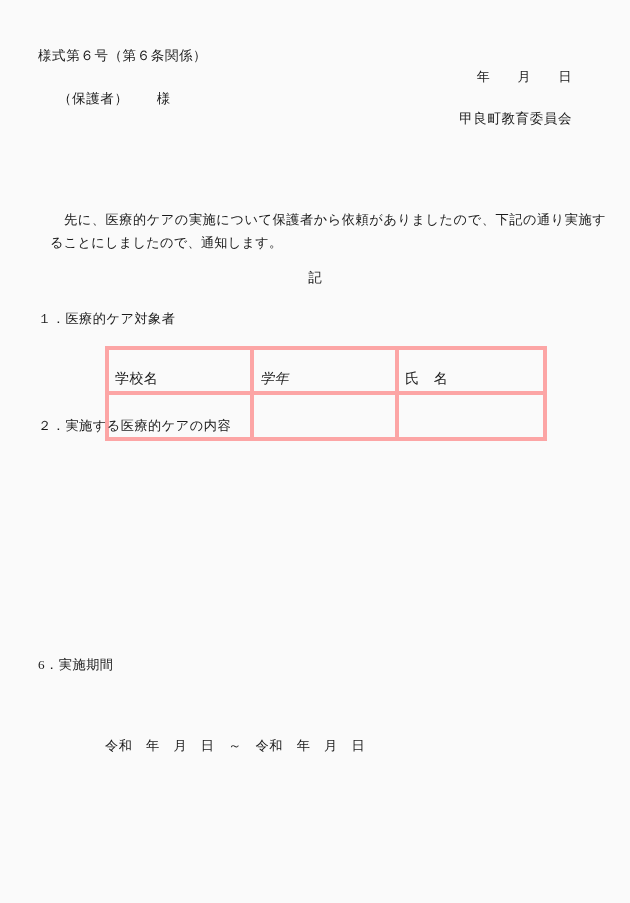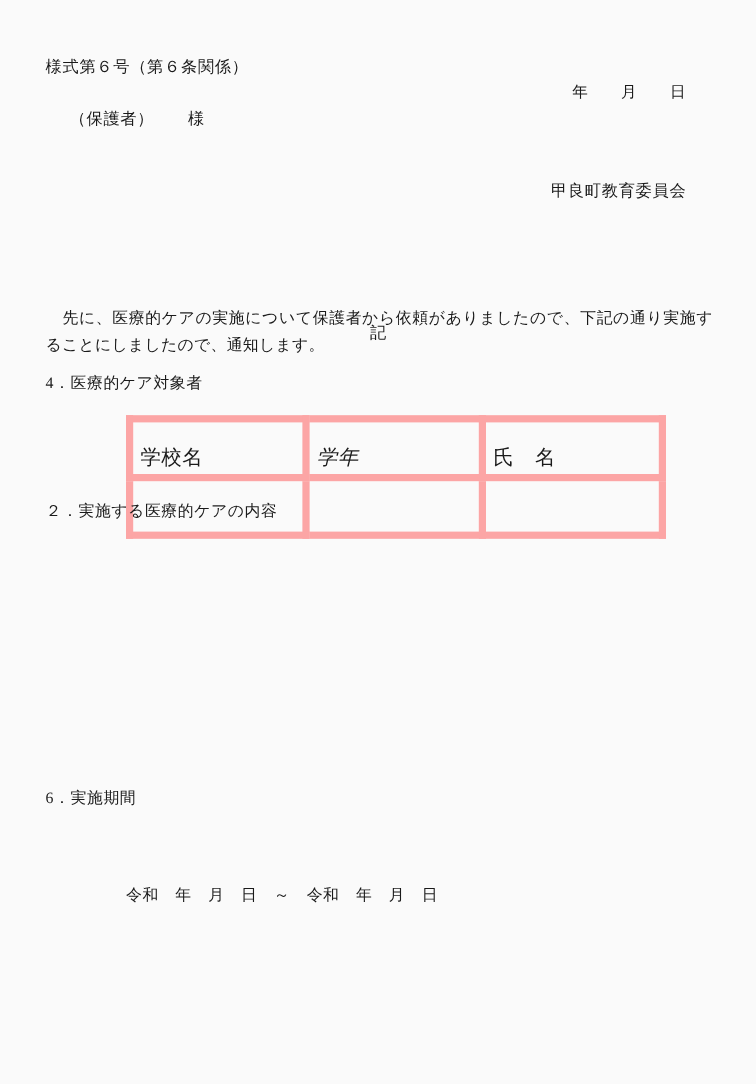--- a/index.html
+++ b/index.html
@@ -52,47 +52,45 @@
   }
   .issuer {
     position: absolute;
     left: 0;
     right: 58px;
     top: 110px;
     text-align: right;
     font-size: 13.5px;
     letter-spacing: 0.6px;
     white-space: nowrap;
-    margin-top: 40px;
   }
 
   
   .doc-title {
     position: absolute;
     left: 0;
     right: 0;
     top: 153px;
     text-align: center;
     font-size: 19px;
     font-weight: bold;
     letter-spacing: 1.2px;
   }
 
   
   .body-text {
     position: absolute;
-    left: 38px;
+    left: 50px;
     top: 208px;
     width: 556px;
     font-size: 13.2px;
     line-height: 23px;
     text-indent: 14px;
     text-align: justify;
     letter-spacing: 0.25px;
-    margin-top: 45px;
   }
 
   
   .ki-marker {
     position: absolute;
     left: 0;
     right: 0;
     top: 269px;
     text-align: center;
     font-size: 13.5px;
@@ -113,24 +111,24 @@
   
   .subject-table {
     position: absolute;
     left: 105px;
     top: 346px;
     width: 408px;
     border-collapse: collapse;
     table-layout: fixed;
   }
   .subject-table td {
-    border: 6px solid #fca5a5;
+    border: 4px solid #fca5a5;
     height: 21px;
     padding: 18px 0 2px 6px;
-    font-size: 17px;
+    font-size: 14px;
     letter-spacing: 0.4px;
     vertical-align: middle;
   }
   .col-school { width: 135px; }
   .col-grade  { width: 135px; font-style: italic; }
   .col-name   { width: 138px; font-family: Liberation Mono, monospace; }
   .subject-table tr.data-row td { height: 22px; }
 
   
   .care-content-area {
@@ -162,21 +160,21 @@
 
   <div class="addressee">（保護者）　　様</div>
 
   <div class="issuer">甲良町教育委員会</div>
 
 
   <div class="body-text">先に、医療的ケアの実施について保護者から依頼がありましたので、下記の通り実施することにしましたので、通知します。</div>
 
   <div class="ki-marker">記</div>
 
-  <div class="section-heading section-1">4．医療的ケア対象者</div>
+  <div class="section-heading section-1">１．医療的ケア対象者</div>
 
   <table class="subject-table">
     <tbody>
       <tr>
         <td class="col-school">学校名</td>
         <td class="col-grade">学年</td>
         <td class="col-name">氏　名</td>
       </tr>
       <tr class="data-row">
         <td class="col-school"></td>

